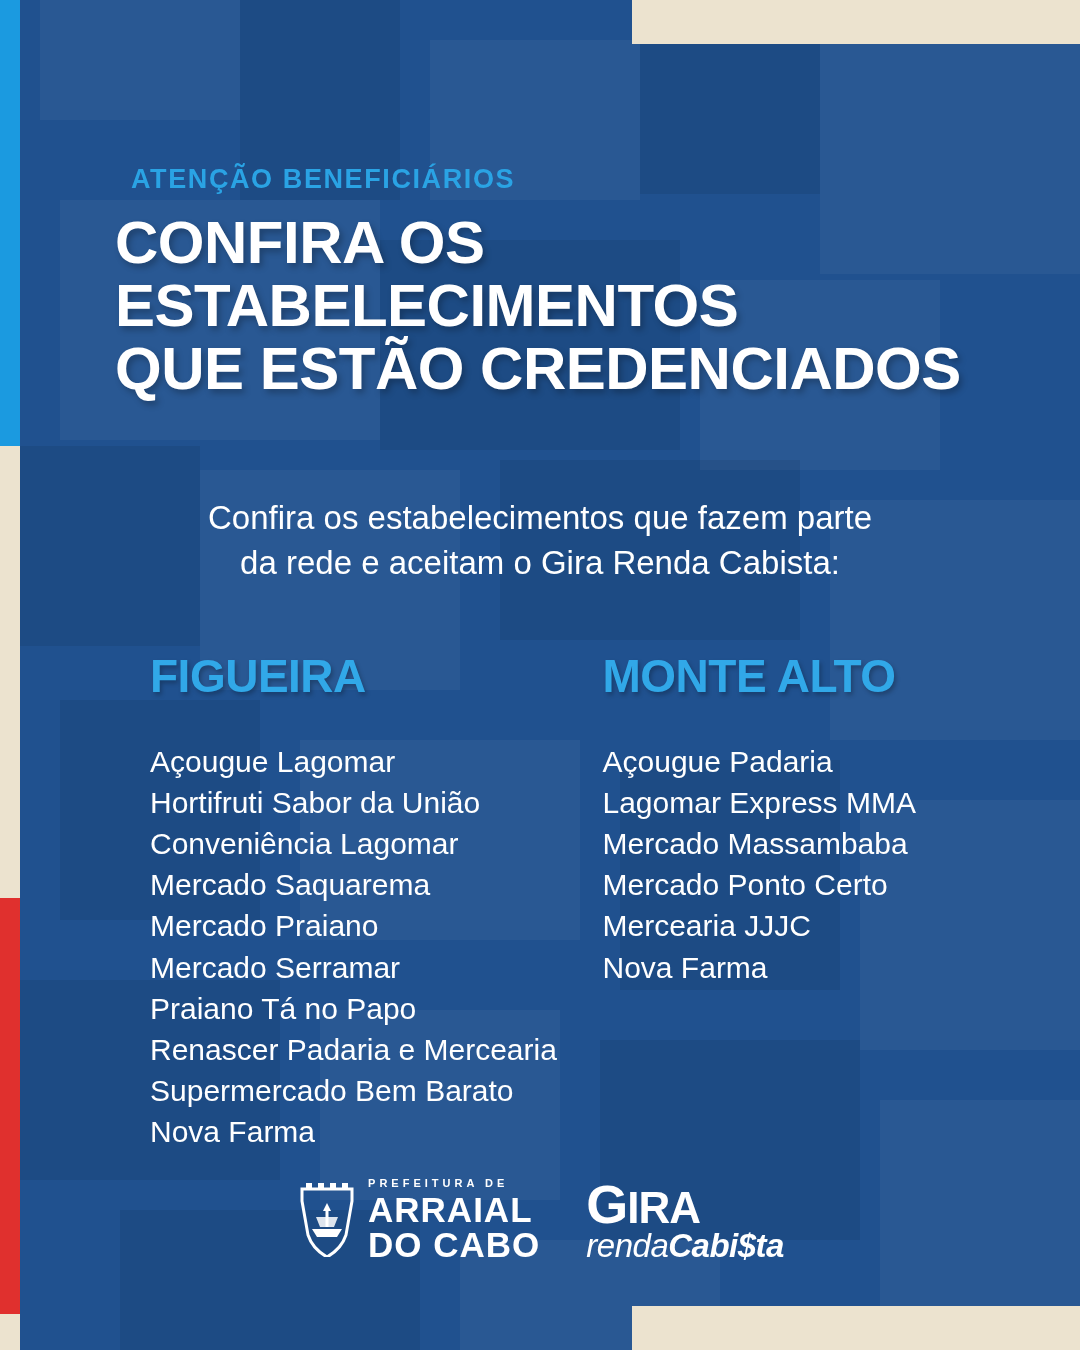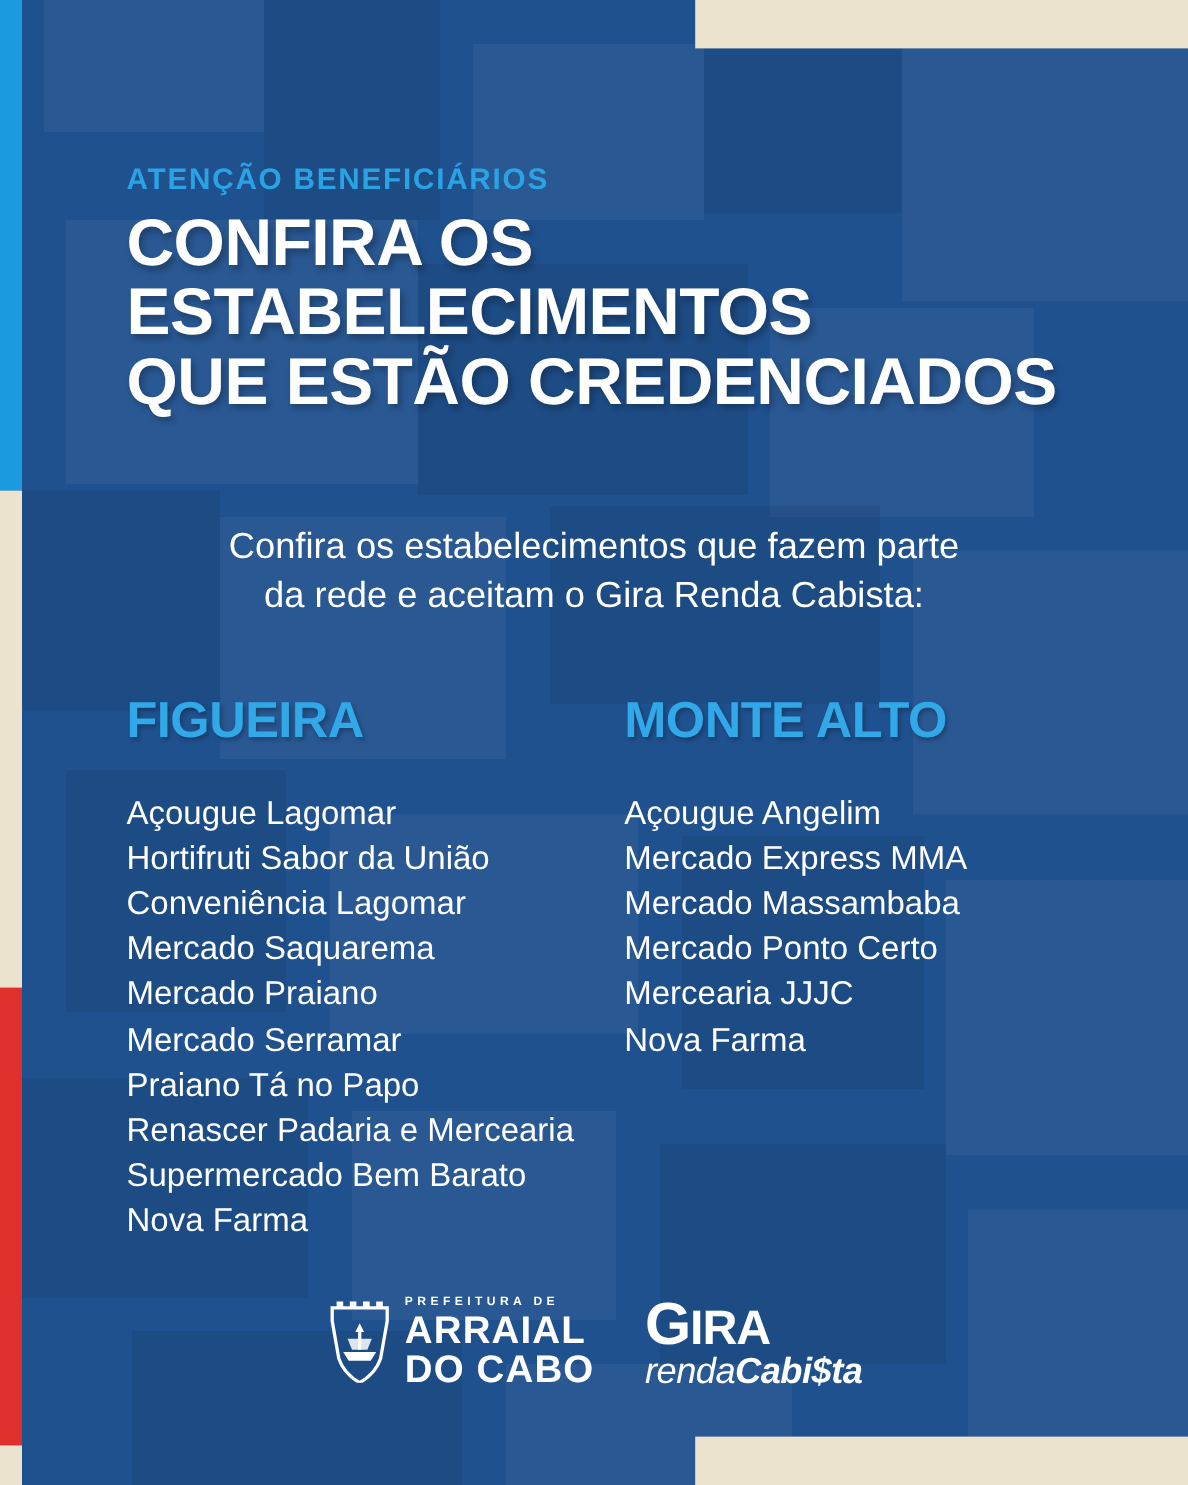--- a/index.html
+++ b/index.html
@@ -87,21 +87,21 @@
   }
 
   
   .content {
     position: relative;
     z-index: 5;
     padding: 0 60px;
   }
 
   .eyebrow {
-    margin: 0;
+    margin: 16px;
     padding-top: 148px;
     padding-left: 55px;
     color: #2aa3e4;
     font-size: 27px;
     font-weight: bold;
     letter-spacing: 1.6px;
     text-transform: uppercase;
   }
 
   .headline {
@@ -132,20 +132,21 @@
     display: block;
   }
 
   .columns {
     display: flex;
     margin-top: 64px;
     padding-left: 55px;
   }
   .col {
     width: 50%;
+    margin-left: 35px;
   }
   .col-title {
     margin: 0 0 38px 0;
     color: #31a8e8;
     font-size: 46px;
     font-weight: bold;
     letter-spacing: -0.5px;
     text-transform: uppercase;
     text-shadow: 2px 3px 4px rgba(0, 0, 0, 0.25);
   }
@@ -289,22 +290,22 @@
           <li>Praiano Tá no Papo</li>
           <li>Renascer Padaria e Mercearia</li>
           <li>Supermercado Bem Barato</li>
           <li>Nova Farma</li>
         </ul>
       </div>
 
       <div class="col">
         <h2 class="col-title">MONTE ALTO</h2>
         <ul class="store-list">
-          <li>Açougue Angelim</li>
-          <li>Mercado Express MMA</li>
+          <li>Açougue Padaria</li>
+          <li>Lagomar Express MMA</li>
           <li>Mercado Massambaba</li>
           <li>Mercado Ponto Certo</li>
           <li>Mercearia JJJC</li>
           <li>Nova Farma</li>
         </ul>
       </div>
 
     </div>
   </div>
 

